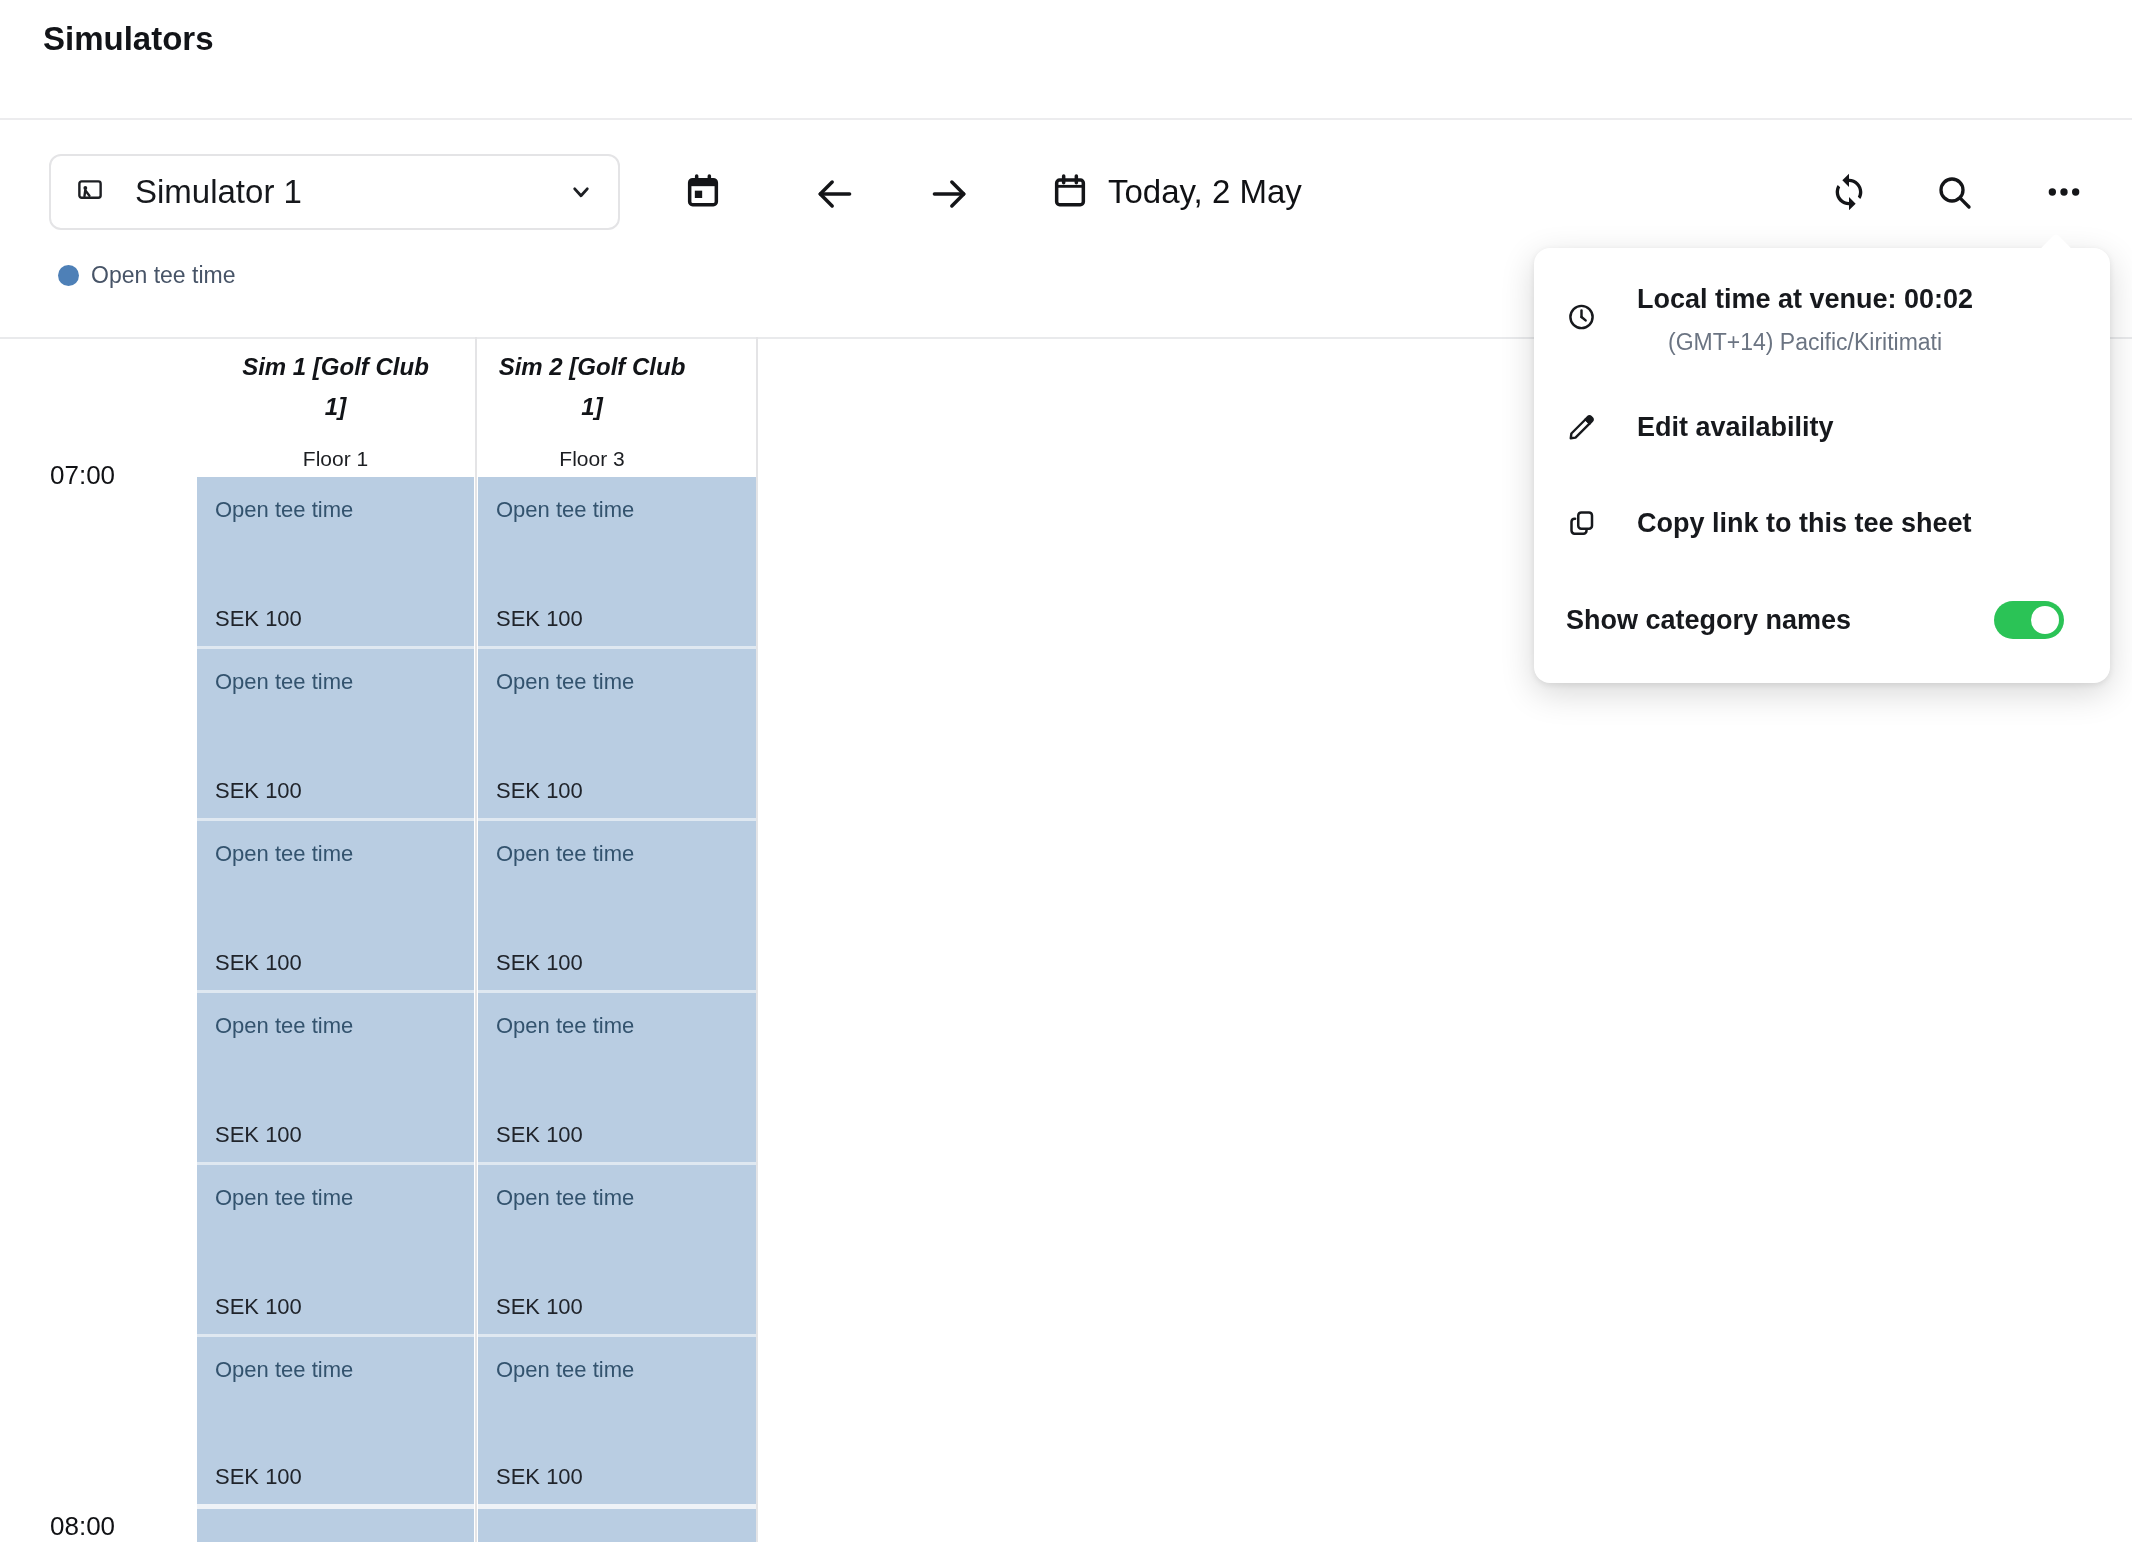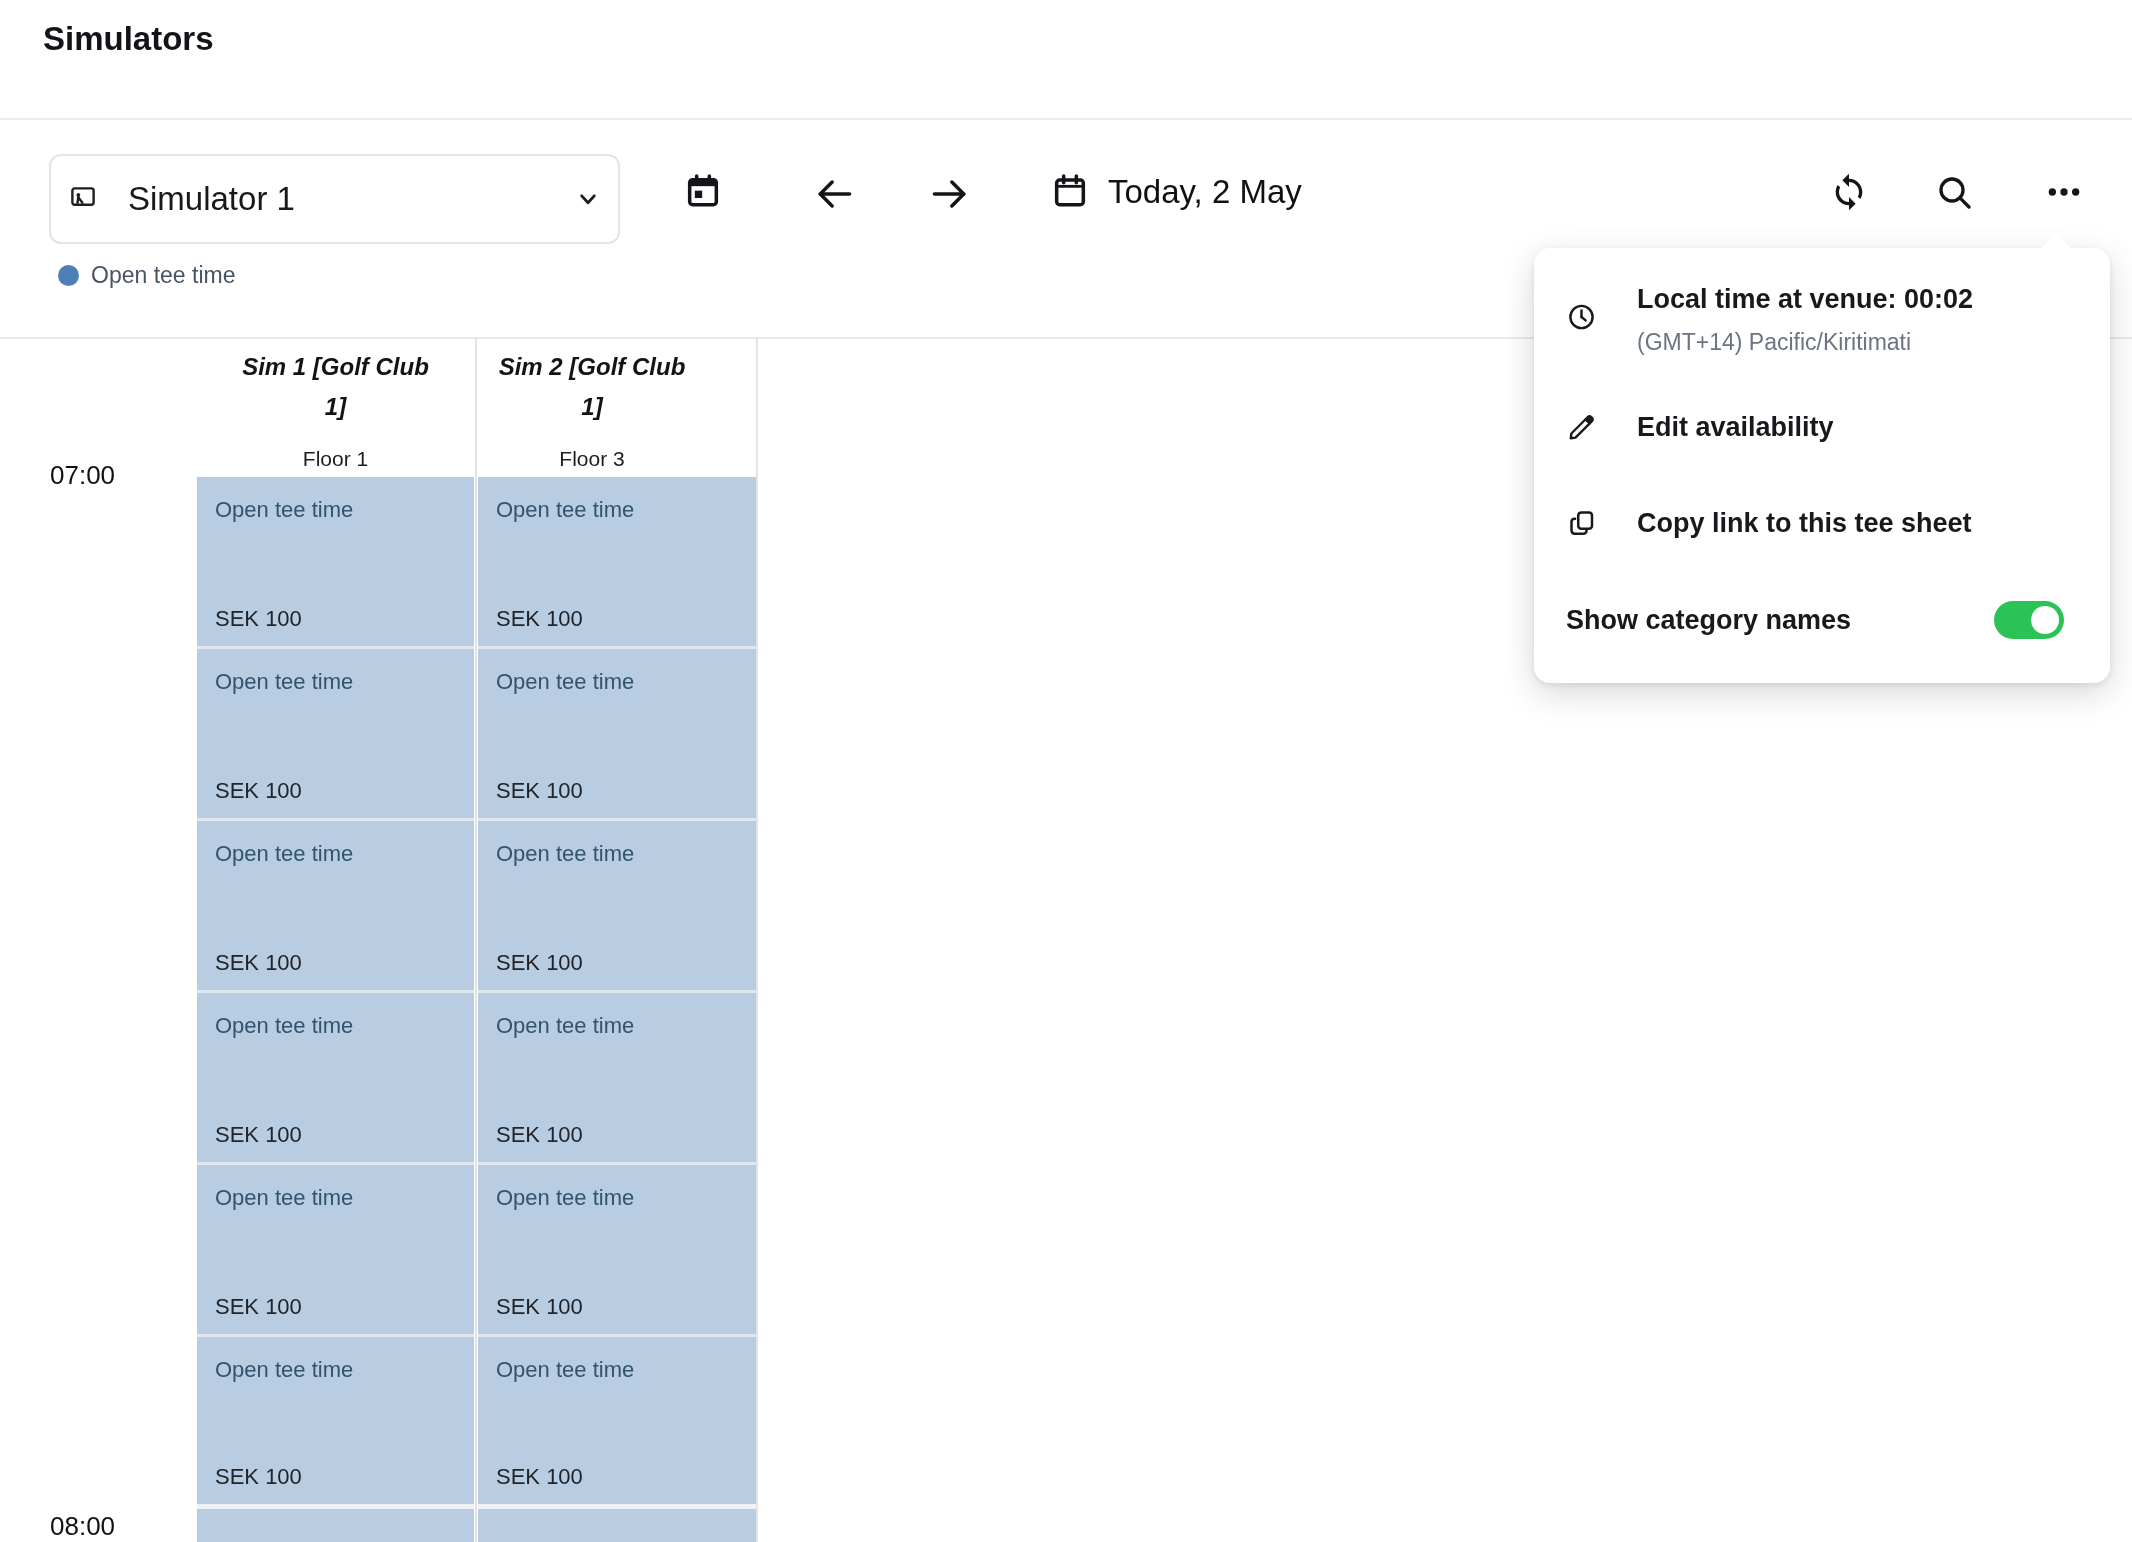--- a/index.html
+++ b/index.html
@@ -5,23 +5,23 @@
   * { margin:0; padding:0; box-sizing:border-box; }
   html,body { background:#fff; }
   body { font-family:"Liberation Sans","DejaVu Sans",sans-serif; color:#16181c; }
   #stage { position:relative; width:2132px; height:1542px; background:#fff; overflow:hidden; }
 
   
   .page-title { position:absolute; left:43px; top:20px; font-size:33px; font-weight:700; color:#121418; }
   .header-divider { position:absolute; left:0; top:118px; width:2132px; height:2px; background:#ececee; }
 
   
-  .sim-select { position:absolute; left:49px; top:154px; width:571px; height:90px;
+  .sim-select { position:absolute; left:49px; top:154px; width:571px; height:76px;
     border:2px solid #e4e4e6; border-radius:12px; background:#fff;
-    display:flex; align-items:center; padding:0 15px; cursor:pointer; }
+    display:flex; align-items:center; padding:0 22px; cursor:pointer; }
   .sim-select .label { font-size:33px; color:#16181c; margin-left:28px; flex:1; }
   .icon-btn { position:absolute; background:none; border:none; cursor:pointer; line-height:0; padding:0; }
   .date-label { position:absolute; left:1108px; top:171px; font-size:33px; line-height:42px; color:#101114; }
 
   
   .legend { position:absolute; left:58px; top:262px; display:flex; align-items:center; }
   .legend-dot { width:21px; height:21px; border-radius:50%; background:#4e80b7; }
   .legend-label { margin-left:12px; font-size:23px; color:#475467; }
 
   
@@ -46,21 +46,21 @@
   .slot.hour-end { height:172px; border-bottom:5px solid #eef2f7; }
   .slot.sliver { height:14px; border-bottom:none; }
   .slot-label { font-size:22px; color:#33536e; }
   .slot-price { font-size:22px; color:#20242b; }
 
   
   .popover { position:absolute; left:1534px; top:248px; width:576px; height:435px;
     background:#fff; border-radius:16px; box-shadow:0 10px 34px rgba(0,0,0,.16), 0 2px 6px rgba(0,0,0,.08); z-index:20; }
   .popover .notch { position:absolute; top:-10px; right:42px; width:24px; height:24px;
     background:#fff; transform:rotate(45deg); border-radius:4px; }
-  .menu-row { position:absolute; left:32px; right:24px; display:flex; cursor:pointer; }
+  .menu-row { position:absolute; left:32px; right:24px; display:flex; cursor:pointer;text-align:center; }
   .menu-icon-box { width:31px; flex:0 0 31px; display:flex; justify-content:center; }
   .menu-text { margin-left:40px; }
   .menu-title { font-size:27px; line-height:34px; font-weight:600; color:#17191d; }
   .menu-sub { font-size:23px; line-height:32px; color:#6b7482; margin-top:10px; }
   .row-local { top:34px; }
   .row-local .menu-icon-box { padding-top:18px; }
   .row-edit { top:157px; height:44px; }
   .row-copy { top:253px; height:44px; }
   .row-item .menu-icon-box { padding-top:7px; }
   .row-item .menu-title { line-height:44px; }

